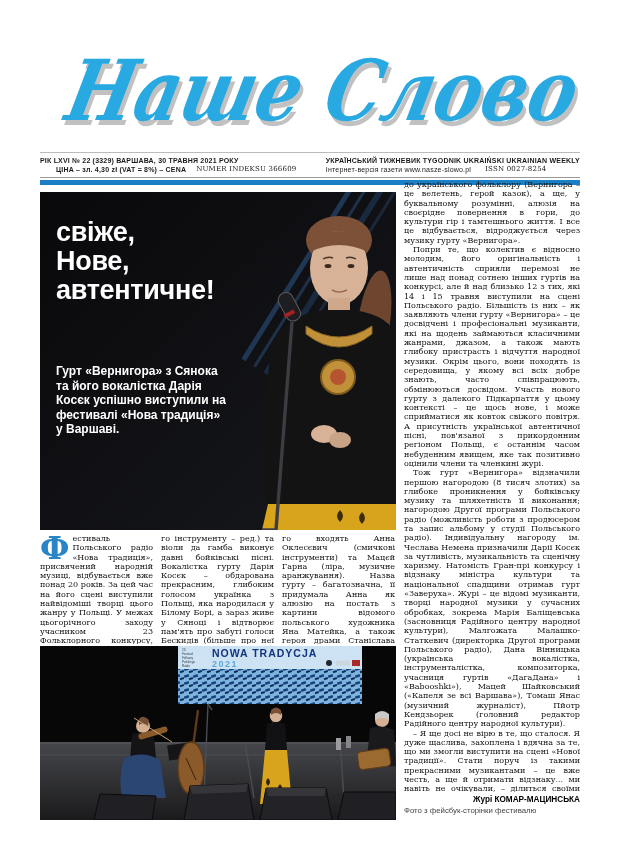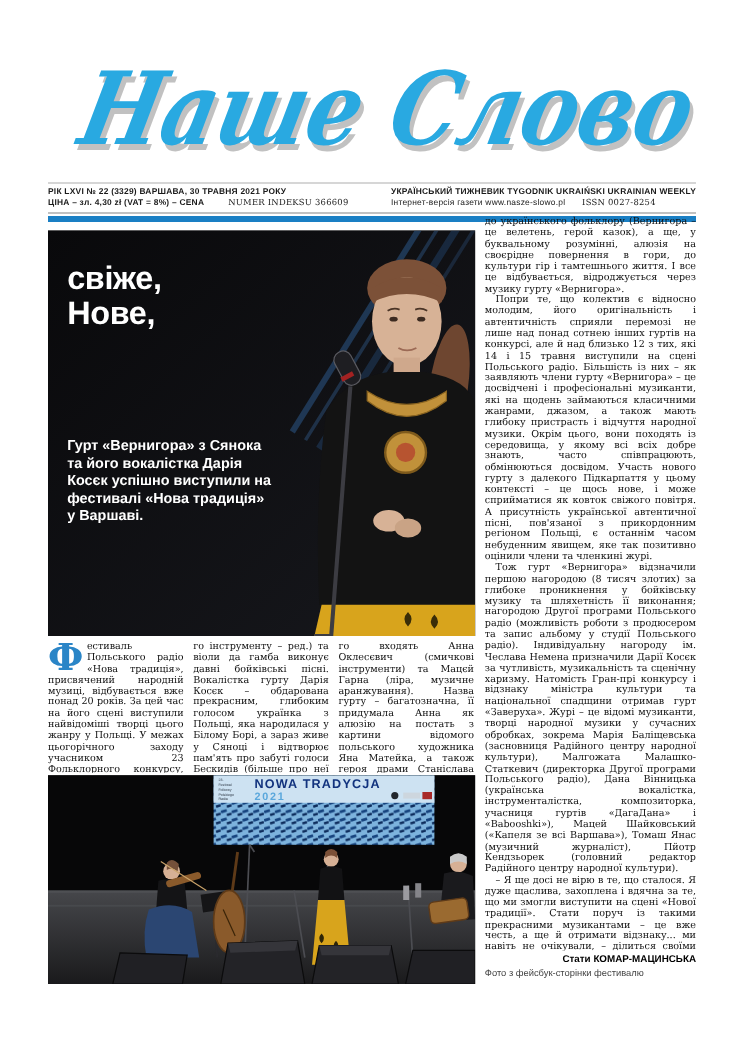--- a/index.html
+++ b/index.html
@@ -9,21 +9,21 @@
   
   .logo-wrap{position:absolute;left:40px;top:30px;width:540px;height:118px;}
 
   
   .masthead{position:absolute;left:40px;top:152px;width:540px;border-top:1px solid #bbbbbb;padding-top:3px;}
   .mast-row{display:flex;justify-content:space-between;align-items:flex-start;padding-bottom:3px;border-bottom:1px solid #999999;}
   .mast-left,.mast-right{font-size:7px;line-height:9px;color:#1a1a1a;letter-spacing:.2px;}
   .mast-right{text-align:right;}
   .mast-bold{font-weight:bold;}
   .mast-serif{font-family:"DejaVu Serif",serif;font-weight:normal;}
-  .mast-line2{display:flex;gap:20px;}
+  .mast-line2{display:flex;gap:10px;margin-left:16px;}
   .mast-line2r{display:flex;gap:14px;justify-content:flex-start;}
   .mast-bar{height:5px;margin-top:2px;}
 
   
   .hero{position:absolute;left:40px;top:192px;width:356px;height:338px;background:#0c0c0e;overflow:hidden;}
   .hero svg{position:absolute;left:0;top:0;}
   .headline{position:absolute;left:16px;top:26px;color:#ffffff;font-weight:800;font-size:27px;line-height:29px;letter-spacing:-.3px;font-family:"Liberation Sans",sans-serif;}
   .subhead{position:absolute;left:16px;top:172px;width:172px;color:#ffffff;font-weight:bold;font-size:12px;line-height:14.5px;font-family:"Liberation Sans",sans-serif;}
 
   
@@ -116,20 +116,21 @@
       <g>
         <line x1="236" y1="338" x2="252" y2="130" stroke="#3c3c42" stroke-width="3.4"></line>
         <line x1="236" y1="338" x2="222" y2="338" stroke="#3c3c42" stroke-width="3.4"></line>
         <rect x="242" y="100" width="15" height="30" rx="7" fill="#1e1e22" stroke="#5a5a60" stroke-width="1" transform="rotate(-28 249 115)"></rect>
         <rect x="244" y="120" width="11" height="4" fill="#a32222" transform="rotate(-28 249 122)"></rect>
       </g>
     </svg>
     <div class="headline">
       <div>свіже,</div>
       <div>Нове,</div>
+      <div>автентичне!</div>
     </div>
     <div class="subhead">Гурт «Вернигора» з Сянока та його вокалістка Дарія Косєк успішно виступили на фестивалі «Нова традиція» у Варшаві.</div>
   </div>
 
   <div class="col col1 bodytext">
     <p class="para"><span class="dropcap">Ф</span><span>естиваль Польського радіо «Нова традиція», присвячений народній музиці, відбувається вже понад 20 років. За цей час на його сцені виступили найвідоміші творці цього жанру у Польщі. У межах цьогорічного заходу учасником 23 Фольклорного конкурсу, який проходить на сцені концертної студії ім. Вітольда Лютославського у Варшаві, став, серед інших, сяноцький гурт «Вернигора», що у супроводі колісної ліри, фіделя (струнно-</span></p>
   </div>
   <div class="col col2 bodytext">
     <p class="para">го інструменту – ред.) та віоли да гамба виконує давні бойківські пісні. Вокалістка гурту Дарія Косєк – обдарована прекрасним, глибоким голосом українка з Польщі, яка народилася у Білому Борі, а зараз живе у Сяноці і відтворює пам'ять про забуті голоси Бескидів (більше про неї читайте у тексті «Нове звучання бойківської традиції», «НС» № 47 від 22 листопада 2020 року).</p>
 
@@ -139,21 +140,21 @@
   </div>
 
   <div class="rightcol bodytext">
     <div class="flow">
       <p class="para">до українського фольклору (Вернигора – це велетень, герой казок), а ще, у буквальному розумінні, алюзія на своєрідне повернення в гори, до культури гір і тамтешнього життя. І все це відбувається, відроджується через музику гурту «Вернигора».</p>
       <p class="para">Попри те, що колектив є відносно молодим, його оригінальність і автентичність сприяли перемозі не лише над понад сотнею інших гуртів на конкурсі, але й над близько 12 з тих, які 14 і 15 травня виступили на сцені Польського радіо. Більшість із них – як заявляють члени гурту «Вернигора» – це досвідчені і професіональні музиканти, які на щодень займаються класичними жанрами, джазом, а також мають глибоку пристрасть і відчуття народної музики. Окрім цього, вони походять із середовища, у якому всі всіх добре знають, часто співпрацюють, обмінюються досвідом. Участь нового гурту з далекого Підкарпаття у цьому контексті – це щось нове, і може сприйматися як ковток свіжого повітря. А присутність української автентичної пісні, пов'язаної з прикордонним регіоном Польщі, є останнім часом небуденним явищем, яке так позитивно оцінили члени та членкині журі.</p>
       <p class="para">Тож гурт «Вернигора» відзначили першою нагородою (8 тисяч злотих) за глибоке проникнення у бойківську музику та шляхетність її виконання; нагородою Другої програми Польського радіо (можливість роботи з продюсером та запис альбому у студії Польського радіо). Індивідуальну нагороду ім. Чеслава Немена призначили Дарії Косєк за чутливість, музикальність та сценічну харизму. Натомість Гран-прі конкурсу і відзнаку міністра культури та національної спадщини отримав гурт «Заверуха». Журі – це відомі музиканти, творці народної музики у сучасних обробках, зокрема Марія Баліщевська (засновниця Радійного центру народної культури), Малгожата Малашко-Статкевич (директорка Другої програми Польського радіо), Дана Вінницька (українська вокалістка, інструменталістка, композиторка, учасниця гуртів «ДагаДана» і «Babooshki»), Мацей Шайковський («Капеля зе всі Варшава»), Томаш Янас (музичний журналіст), Пйотр Кендзьорек (головний редактор Радійного центру народної культури).</p>
       <p class="para">– Я ще досі не вірю в те, що сталося. Я дуже щаслива, захоплена і вдячна за те, що ми змогли виступити на сцені «Нової традиції». Стати поруч із такими прекрасними музикантами – це вже честь, а ще й отримати відзнаку... ми навіть не очікували, – ділиться своїми враженнями Дарія Косєк. – Я завжди жила музикою, це моя стихія, я з неї черпаю енергію. Так приємно, коли бачиш, відчуваєш, що іншим це подобається і вони хочуть це слухати.</p>
 
     </div>
-    <div class="byline">Стати КОМАР-МАЦИНСЬКА</div>
+    <div class="byline">Журі КОМАР-МАЦИНСЬКА</div>
     <div class="credit">Фото з фейсбук-сторінки фестивалю</div>
   </div>
 
   <div class="stage">
     <svg width="356" height="174" viewBox="0 0 356 174">
       <defs>
         <linearGradient id="floorG" x1="0" y1="0" x2="0" y2="1">
           <stop offset="0" stop-color="#46474b"></stop>
             <stop offset="1" stop-color="#1a1a1c"></stop>
         </linearGradient>

